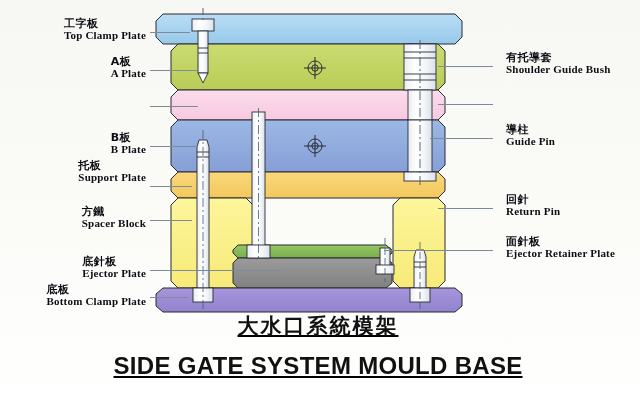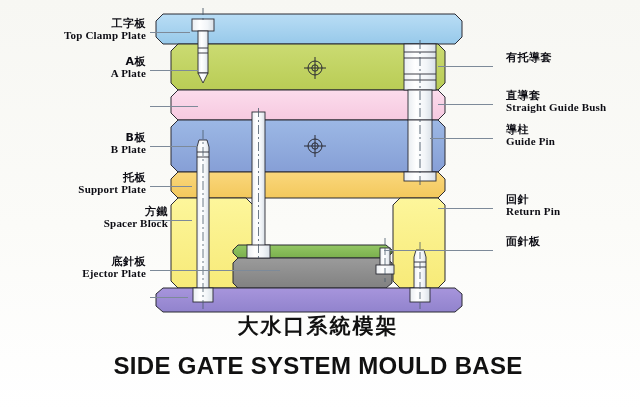--- a/index.html
+++ b/index.html
@@ -10,30 +10,30 @@
   }
   #stage{
     position:relative;width:640px;height:410px;
     background:linear-gradient(180deg,#f7f7f3 0%,#fbfbf8 55%,#ffffff 100%);
   }
 
   
   .label{position:absolute;line-height:1.05;white-space:nowrap;color:#0d0d14;}
   .label .cn{font-family:"DejaVu Sans",sans-serif;font-size:11px;font-weight:700;letter-spacing:.5px;display:block;}
   .label .en{font-family:Liberation Serif, serif;font-size:11px;font-weight:700;letter-spacing:.2px;display:block;}
-  .label.left{text-align:right;}
+  .label.left{text-align:left;}
   .label.right{text-align:left;margin-left:8px;}
 
   .leader{position:absolute;height:0;border-top:1px solid #7d8a99;}
 
   
   #mould{position:absolute;left:0;top:0;width:640px;height:330px;}
 
   
-  #title{position:absolute;left:0;top:312px;width:636px;text-align:center;}
+  #title{position:absolute;left:0;top:312px;width:636px;text-align:center;text-decoration:underline;}
   #title .tcn{font-family:"DejaVu Sans",sans-serif;font-size:21px;font-weight:700;letter-spacing:2px;color:#111;display:block;}
   #title .ten{font-family:"Liberation Sans",sans-serif;font-size:24px;font-weight:700;letter-spacing:.3px;color:#111;display:block;margin-top:12px;}
 </style>
 </head>
 <body>
 
 <div id="stage">
 
   <svg id="mould" viewBox="0 0 640 330">
     <defs>
@@ -191,50 +191,52 @@
     <span class="en">Top Clamp Plate</span>
   </div>
   <div class="label left" style="right:494px;top:56px;">
     <span class="cn">A板</span>
     <span class="en">A Plate</span>
   </div>
   <div class="label left" style="right:494px;top:132px;">
     <span class="cn">B板</span>
     <span class="en">B Plate</span>
   </div>
-  <div class="label left" style="right:494px;top:172px;">
+  <div class="label left" style="right:494px;top:160px;">
     <span class="cn">托板</span>
     <span class="en">Support Plate</span>
   </div>
-  <div class="label left" style="right:472px;top:206px;">
+  <div class="label left" style="right:494px;top:206px;">
     <span class="cn">方鐵</span>
     <span class="en">Spacer Block</span>
   </div>
   <div class="label left" style="right:494px;top:256px;">
     <span class="cn">底針板</span>
     <span class="en">Ejector Plate</span>
   </div>
+  <div class="label left" style="right:494px;top:284px;">
+    <span class="cn">底板</span>
+    <span class="en">Bottom Clamp Plate</span>
+  </div>
 
   <div class="label right" style="left:498px;top:52px;">
     <span class="cn">有托導套</span>
-  </div>
-  <div class="label right" style="left:498px;top:90px;">
-    <span class="cn">直導套</span>
-    <span class="en">Straight Guide Bush</span>
+    <span class="en">Shoulder Guide Bush</span>
   </div>
   <div class="label right" style="left:498px;top:194px;">
     <span class="cn">回針</span>
     <span class="en">Return Pin</span>
   </div>
   <div class="label right" style="left:498px;top:124px;">
     <span class="cn">導柱</span>
     <span class="en">Guide Pin</span>
   </div>
   <div class="label right" style="left:498px;top:236px;">
     <span class="cn">面針板</span>
+    <span class="en">Ejector Retainer Plate</span>
   </div>
 
   <div id="title">
     <span class="tcn">大水口系統模架</span>
     <span class="ten">SIDE GATE SYSTEM MOULD BASE</span>
   </div>
 
 </div>
 
 </body></html>

